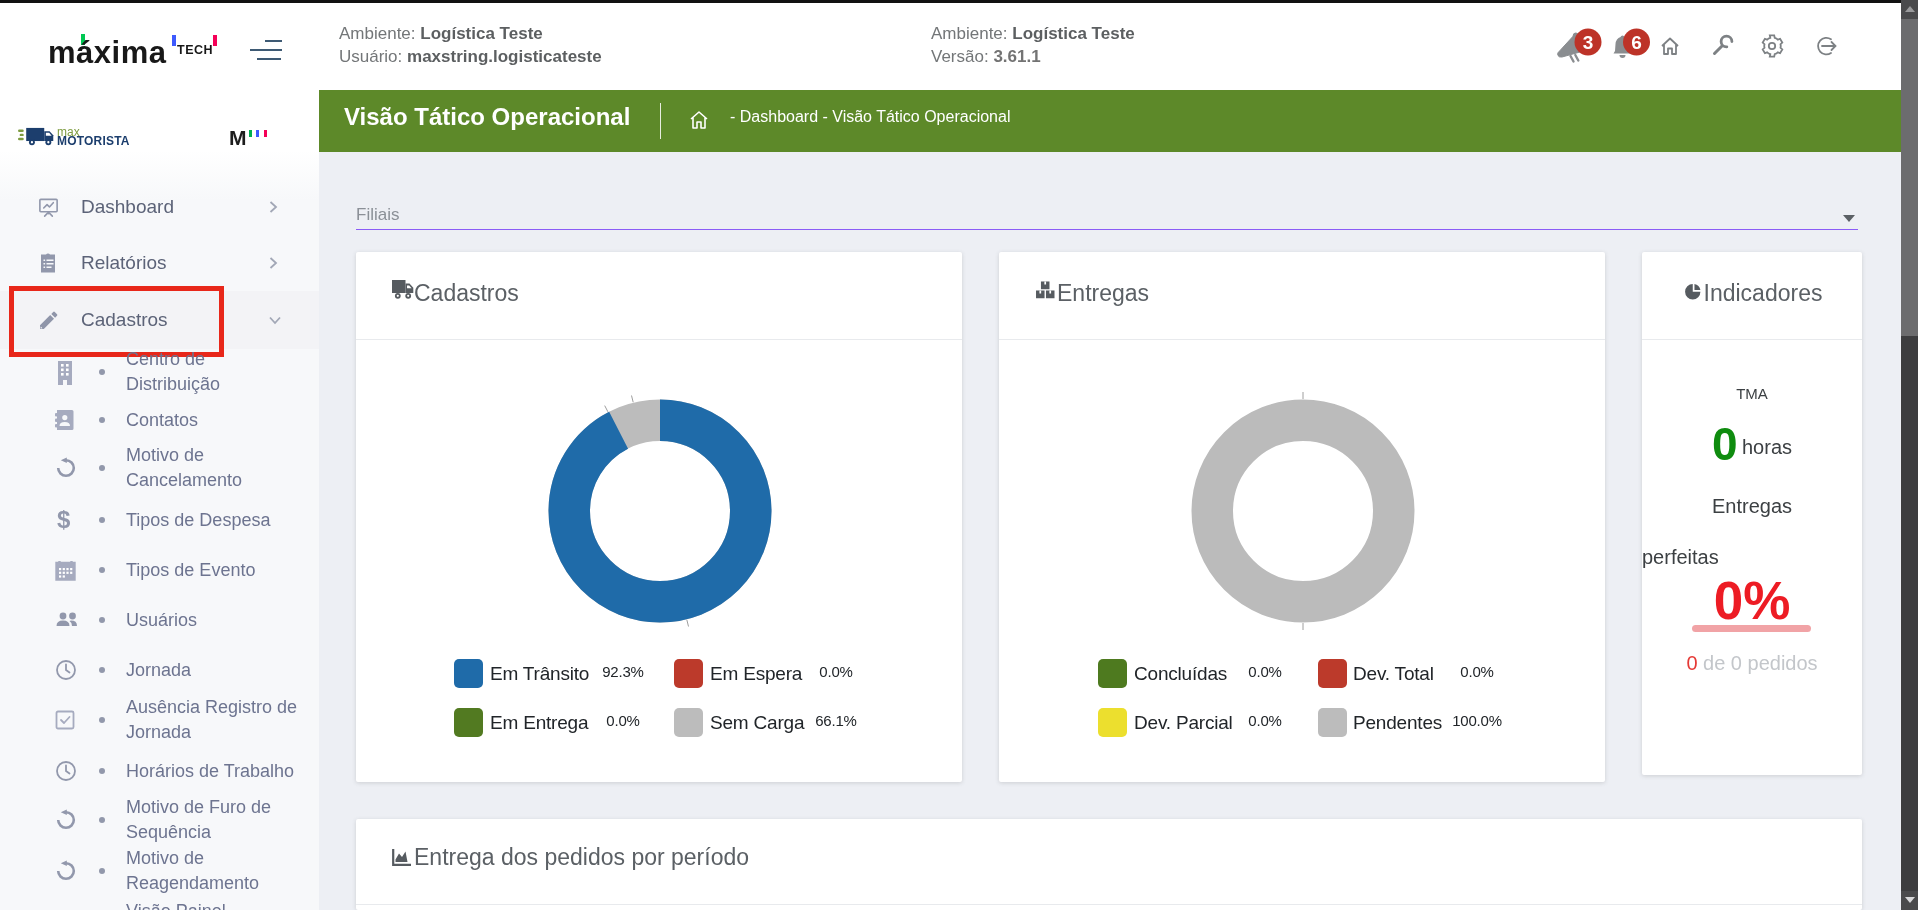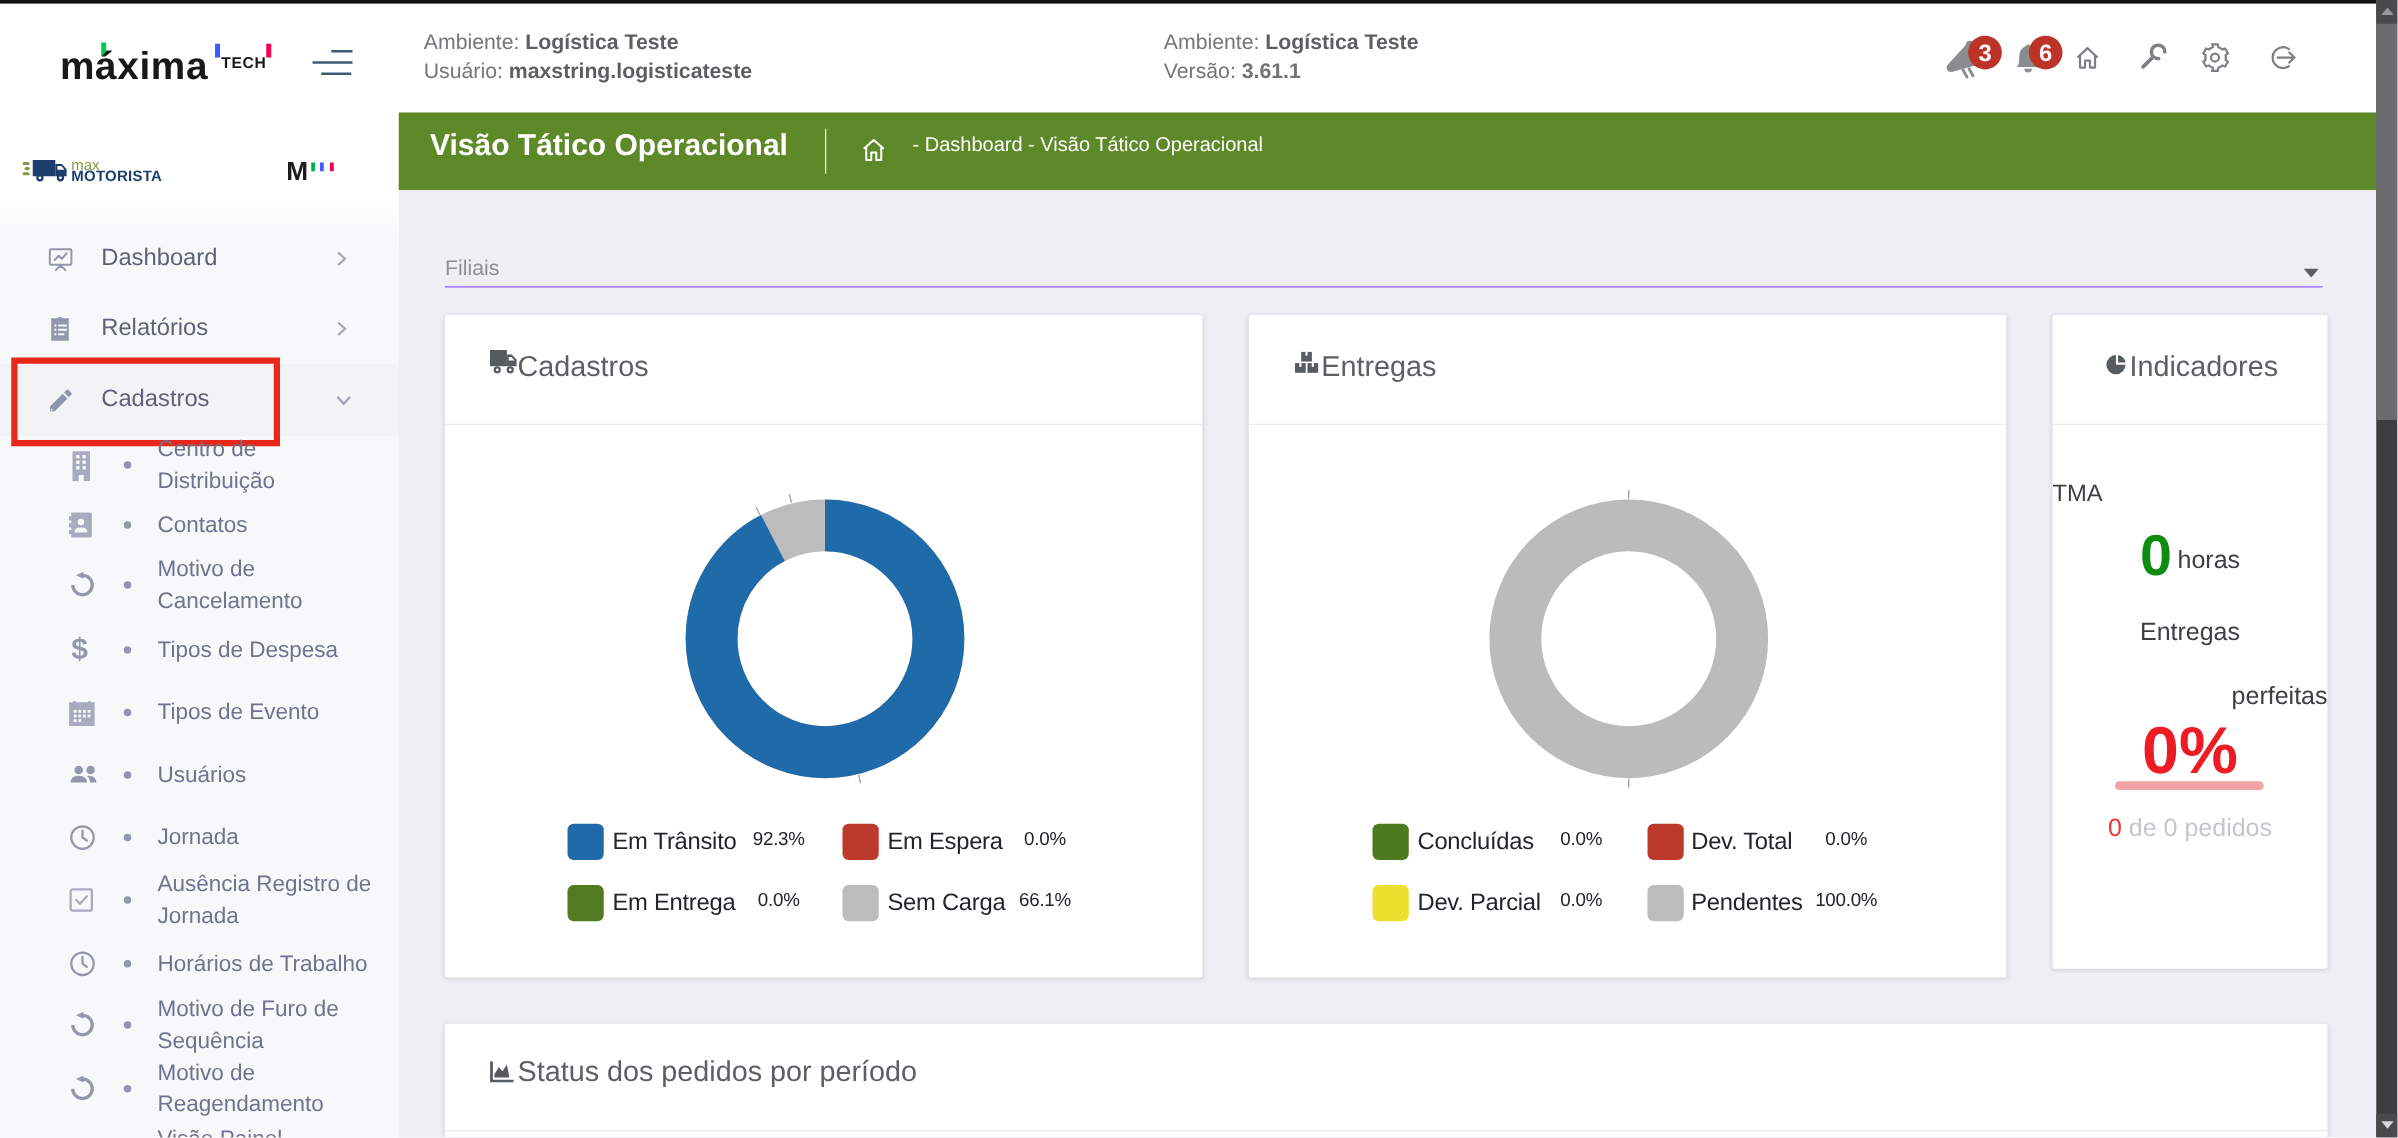--- a/index.html
+++ b/index.html
@@ -395,40 +395,40 @@
     </div>
 
     <div class="card" id="card3" style="left:1323px;top:162px;width:220px;height:523px;">
       <div class="abs" style="left:0;top:22px;width:100%;height:40px;text-align:center;">
         <svg width="22" height="22" viewBox="0 0 24 24" style="position:relative;top:7px;vertical-align:top;" fill="#565b60">
           <path d="M11 2 A 9 9 0 1 0 20 11 L 11 11 Z M13 2 A 9 9 0 0 1 20 9 L 13 9 Z" transform="translate(1.5,1.5) scale(.93)"></path>
         </svg><span style="font-size:23px;color:#5b6065;position:relative;top:6px;">Indicadores</span>
       </div>
       <div class="carddiv" style="top:87px;"></div>
       <div class="abs" id="indbody" style="left:0;top:88px;width:100%;height:435px;color:#3c4043;">
-        <div class="abs" style="left:0;top:45px;width:100%;font-size:19px;">TMA</div>
+        <div class="abs" style="left:0;top:45px;width:100%;text-align:center;font-size:15px;">TMA</div>
         <div class="abs" style="left:0;top:77px;width:100%;text-align:center;">
           <span style="font-size:46px;font-weight:bold;color:#0f8c0f;vertical-align:-6px;">0</span>
           <span style="font-size:20px;"> horas</span>
         </div>
         <div class="abs" style="left:0;top:155px;width:100%;text-align:center;font-size:20px;">Entregas</div>
-        <div class="abs" style="left:0;top:206px;width:100%;text-align:right;font-size:20px;">perfeitas</div>
+        <div class="abs" style="left:0;top:206px;width:100%;text-align:left;font-size:20px;">perfeitas</div>
         <div class="abs" style="left:0;top:230px;width:100%;text-align:center;font-size:53px;font-weight:bold;color:#ed1c24;">0%</div>
         <div class="abs" style="left:50px;top:285px;width:119px;height:7px;background:#f1a3a6;border-radius:4px;"></div>
         <div class="abs" style="left:0;top:312px;width:100%;text-align:center;font-size:20px;"><span style="color:#e53935;">0</span><span style="color:#c3c6ca;"> de 0 pedidos</span></div>
       </div>
     </div>
 
     <div class="card" id="card4" style="left:37px;top:729px;width:1506px;height:91px;">
       <div class="abs" style="left:36px;top:17px;height:40px;">
         <svg width="19" height="17" viewBox="0 0 19 17" style="position:absolute;left:0;top:13px;">
           <path d="M1.2 0 V15.8 H19" fill="none" stroke="#565b60" stroke-width="2.2"></path>
           <path d="M3.5 13 L3.5 10.5 L7 4.5 L10 8 L13.5 2.5 L15.5 13 Z" fill="#565b60"></path>
         </svg>
-        <span class="cardtitle" style="left:22px;top:8px;">Status dos pedidos por período</span>
+        <span class="cardtitle" style="left:22px;top:8px;">Entrega dos pedidos por período</span>
       </div>
       <div class="carddiv" style="top:85px;"></div>
     </div>
   </div>
   <div class="abs" id="scroll">
     <div class="abs" style="left:0;top:0;width:17px;height:19px;background:#4a4a4c;">
       <span style="position:absolute;left:3.5px;top:6px;width:0;height:0;border-left:5px solid transparent;border-right:5px solid transparent;border-bottom:6px solid #9a9a9c;"></span>
     </div>
     <div class="abs" style="left:0;top:19px;width:17px;height:317px;background:#6c6c6e;"></div>
     <div class="abs" style="left:0;top:891px;width:17px;height:19px;background:#4a4a4c;">

